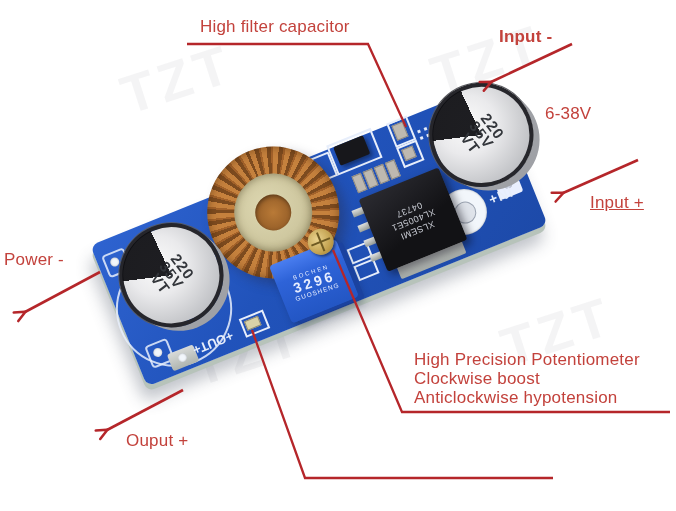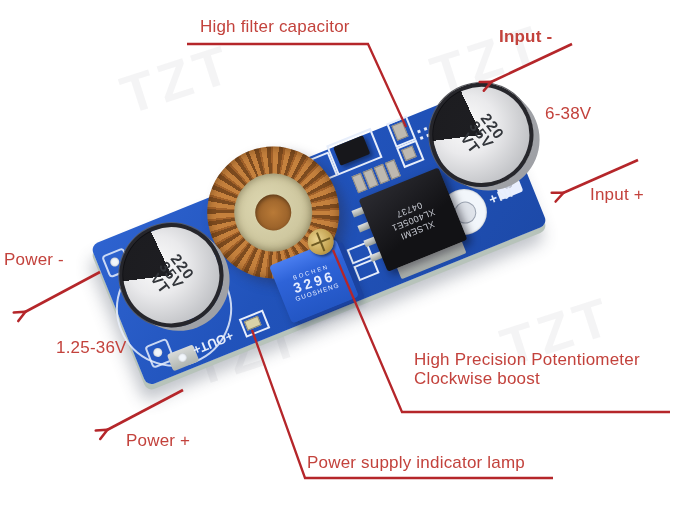--- a/index.html
+++ b/index.html
@@ -173,23 +173,22 @@
     <line x1="638" y1="160" x2="563" y2="193" stroke="#b5262a" stroke-width="2.6" marker-end="url(#arr)"></line>
     <line x1="100" y1="272" x2="25" y2="312" stroke="#b5262a" stroke-width="2.6" marker-end="url(#arr)"></line>
     <line x1="183" y1="390" x2="107" y2="430" stroke="#b5262a" stroke-width="2.6" marker-end="url(#arr)"></line>
     <polyline points="252,330 305,478 553,478" fill="none" stroke="#b5262a" stroke-width="2.3"></polyline>
     <polyline points="333,250 402,412 670,412" fill="none" stroke="#b5262a" stroke-width="2.3"></polyline>
   </svg>
 
   <div class="label" style="left:200px;top:17px;">High filter capacitor</div>
   <div class="label" style="left:499px;top:27px;font-weight:bold;">Input -</div>
   <div class="label" style="left:545px;top:104px;">6-38V</div>
-  <div class="label" style="left:590px;top:185px;">Input +</div>
+  <div class="label" style="left:590px;top:193px;text-decoration:underline;">Input +</div>
   <div class="label" style="left:4px;top:250px;">Power -</div>
-  <div class="label" style="left:56px;top:338px;">1.25-36V</div>
-  <div class="label" style="left:126px;top:431px;">Power +</div>
-  <div class="label" style="left:307px;top:453px;">Power supply indicator lamp</div>
+  <div class="label" style="left:126px;top:431px;">Ouput +</div>
   <div class="label potblock" style="left:414px;top:350px;">
     <div>High Precision Potentiometer</div>
     <div>Clockwise boost</div>
+    <div>Anticlockwise hypotension</div>
   </div>
 
 </div>
 
 </body></html>

